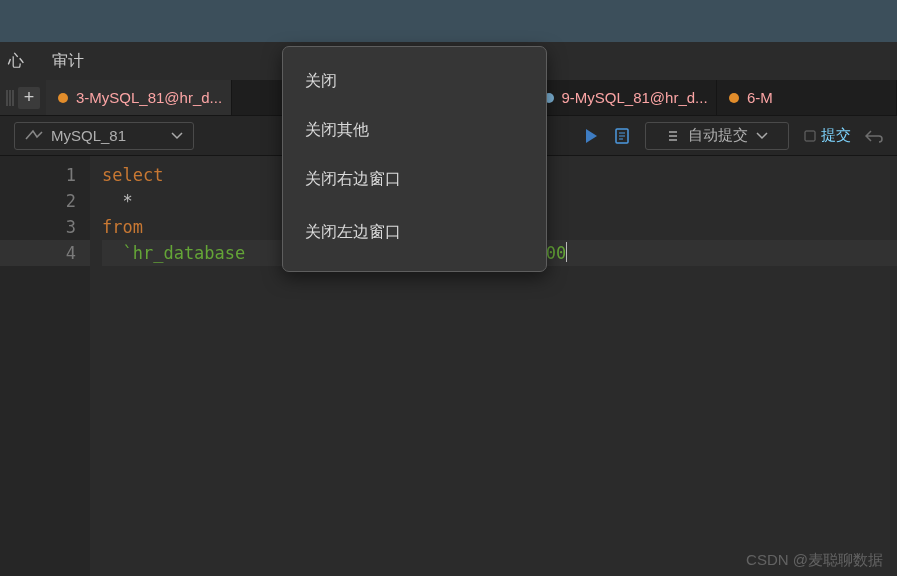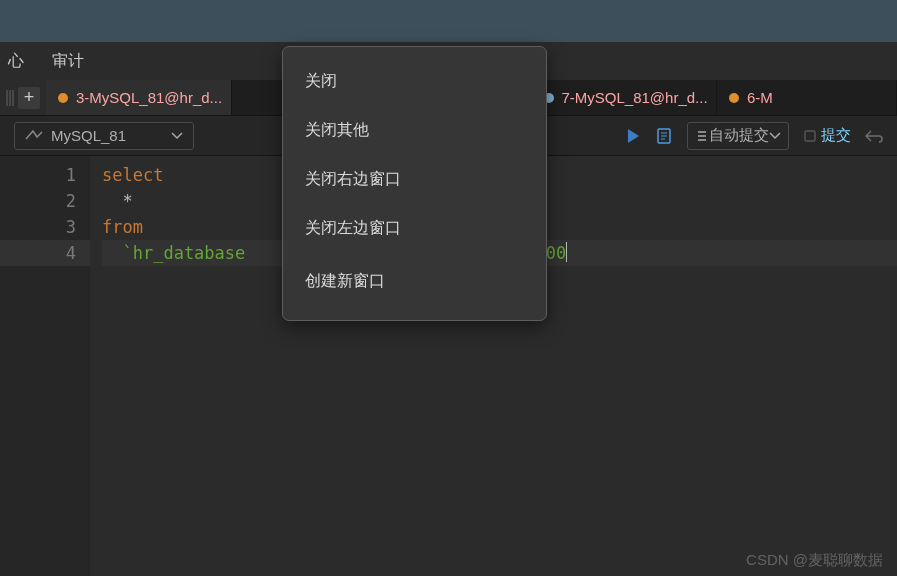--- a/index.html
+++ b/index.html
@@ -58,23 +58,23 @@
       height: 28px; padding: 0 10px; min-width: 180px;
       justify-content: space-between;
       cursor: pointer;
     }
     .combo .left { display: flex; align-items: center; gap: 8px; }
     .chevron { display: inline-block; }
     .spacer { flex: 1; }
     .play { color: #3E7CC2; font-size: 18px; }
     .icon-btn { cursor: pointer; display: inline-flex; align-items: center; }
     .auto-commit {
-      display: flex; align-items: center; gap: 0;
+      display: flex; align-items: center; gap: 8px;
       border: 1px solid #4A4A4A; border-radius: 3px;
-      height: 28px; padding: 0 7px; cursor: pointer;
+      height: 28px; padding: 0 20px; cursor: pointer;
     }
     .dim { color: #7dd3fc; }
     .editor-area {
       display: flex; height: calc(576px - 42px - 38px - 36px - 40px);
       font-family: "Consolas", "Menlo", monospace; font-size: 17px;
     }
     .gutter {
       width: 90px; background: #262626; text-align: right;
       padding: 6px 14px 0 0; color: #7A7A7A; line-height: 26px;
       user-select: none;
@@ -133,21 +133,21 @@
     </span>
     <span class="add-tab">+</span>
   </div>
   <div class="tab active">
     <span class="dot"></span>
     <span>3-MySQL_81@hr_d...</span>
   </div>
   <div class="tab wide alt"></div>
   <div class="tab alt">
     <span class="dot"></span>
-    <span>7-MySQL_81@hr_d...</span>
+    <span>9-MySQL_81@hr_d...</span>
   </div>
   <div class="tab">
     <span class="dot"></span>
     <span>6-M</span>
   </div>
 </div>
 
 <div class="toolbar">
   <div class="combo">
     <span class="left">
@@ -215,16 +215,15 @@
     <div class="code-line"><span class="kw">from</span></div>
     <div class="code-line hl-line"><span class="str">  `hr_database</span><span style="display:inline-block;width:280px"></span><span class="str">1000</span><span class="cursor-blink"></span></div>
   </div>
 </div>
 
 <div class="context-menu">
   <div class="item">关闭</div>
   <div class="item">关闭其他</div>
   <div class="item">关闭右边窗口</div>
   <div class="item">关闭左边窗口</div>
-  <div class="item">创建新窗口</div>
 </div>
 
 <div class="watermark">CSDN @麦聪聊数据</div>
 
 </body></html>

